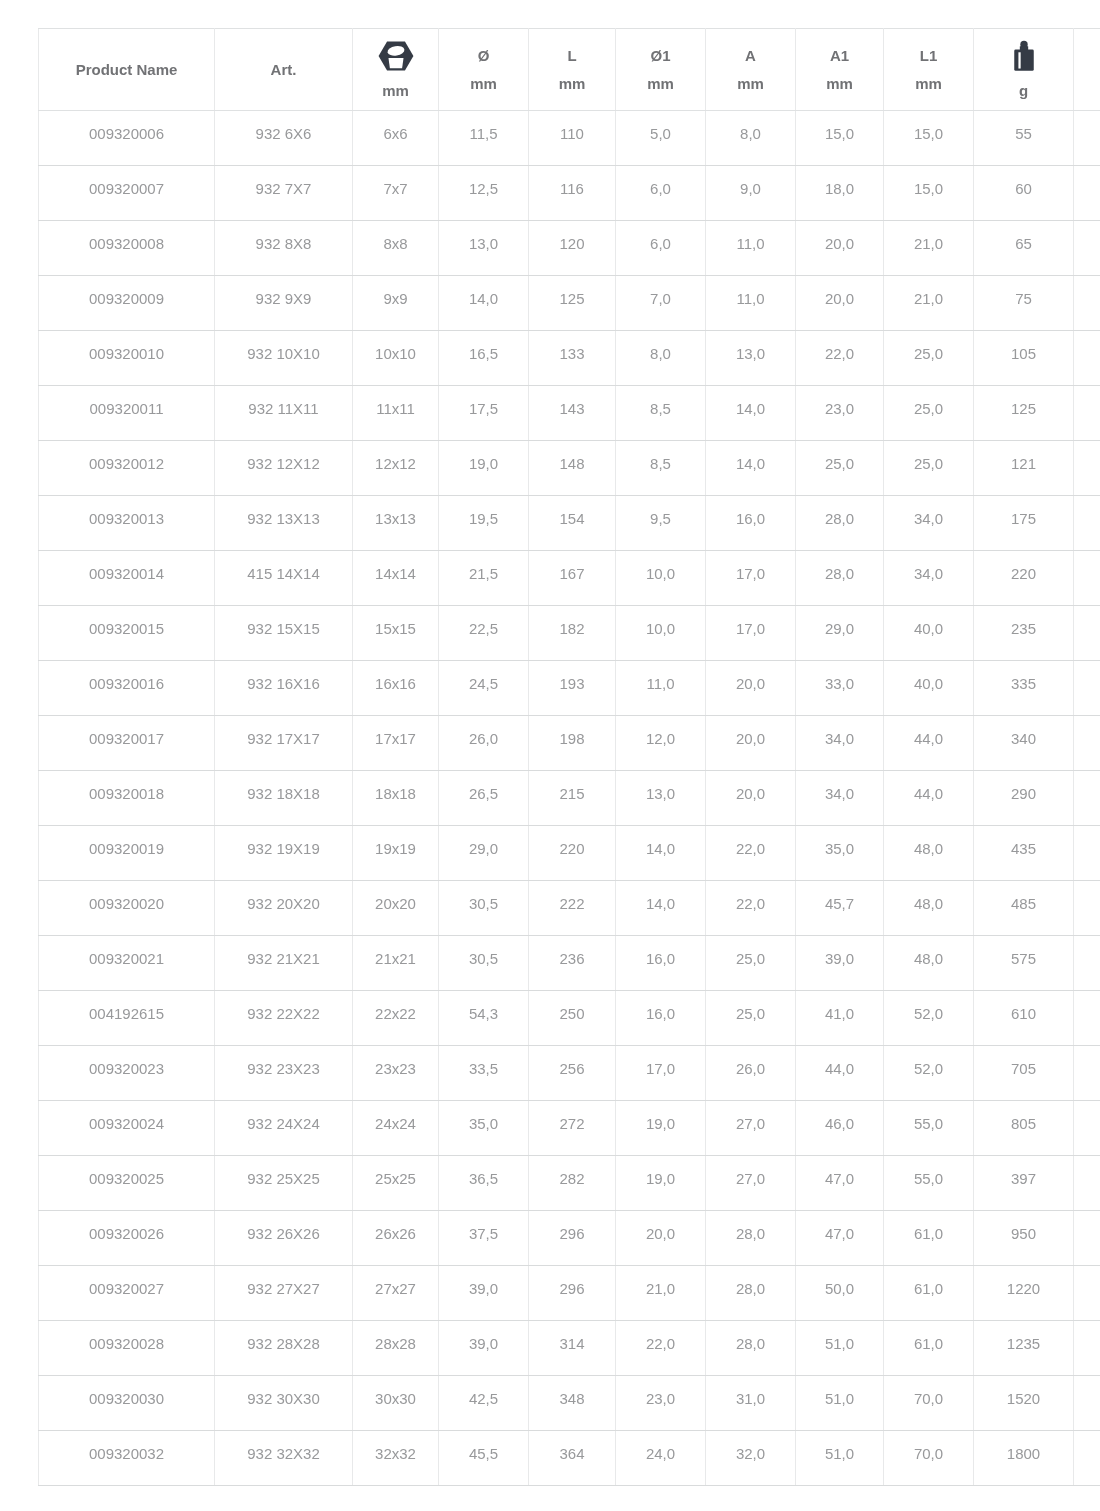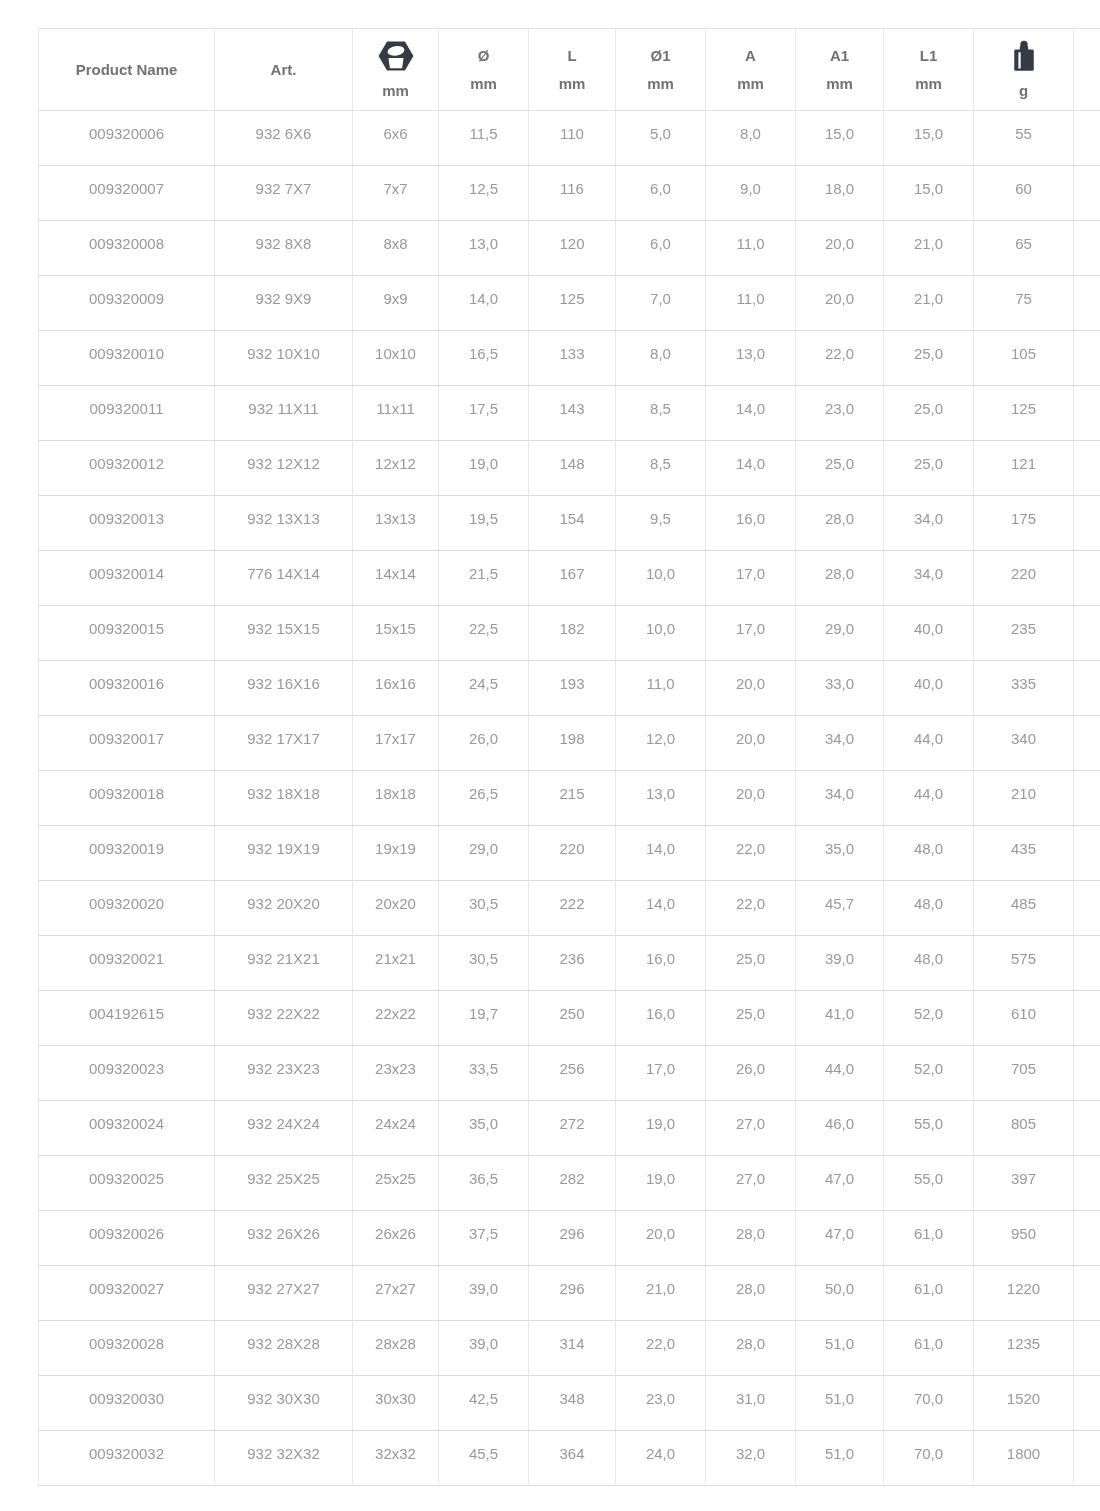--- a/index.html
+++ b/index.html
@@ -257,21 +257,21 @@
           <td>154</td>
           <td>9,5</td>
           <td>16,0</td>
           <td>28,0</td>
           <td>34,0</td>
           <td>175</td>
           <td></td>
         </tr>
         <tr>
           <td>009320014</td>
-          <td>776 14X14</td>
+          <td>415 14X14</td>
           <td>14x14</td>
           <td>21,5</td>
           <td>167</td>
           <td>10,0</td>
           <td>17,0</td>
           <td>28,0</td>
           <td>34,0</td>
           <td>220</td>
           <td></td>
         </tr>
@@ -317,21 +317,21 @@
         <tr>
           <td>009320018</td>
           <td>932 18X18</td>
           <td>18x18</td>
           <td>26,5</td>
           <td>215</td>
           <td>13,0</td>
           <td>20,0</td>
           <td>34,0</td>
           <td>44,0</td>
-          <td>210</td>
+          <td>290</td>
           <td></td>
         </tr>
         <tr>
           <td>009320019</td>
           <td>932 19X19</td>
           <td>19x19</td>
           <td>29,0</td>
           <td>220</td>
           <td>14,0</td>
           <td>22,0</td>
@@ -363,21 +363,21 @@
           <td>25,0</td>
           <td>39,0</td>
           <td>48,0</td>
           <td>575</td>
           <td></td>
         </tr>
         <tr>
           <td>004192615</td>
           <td>932 22X22</td>
           <td>22x22</td>
-          <td>19,7</td>
+          <td>54,3</td>
           <td>250</td>
           <td>16,0</td>
           <td>25,0</td>
           <td>41,0</td>
           <td>52,0</td>
           <td>610</td>
           <td></td>
         </tr>
         <tr>
           <td>009320023</td>

